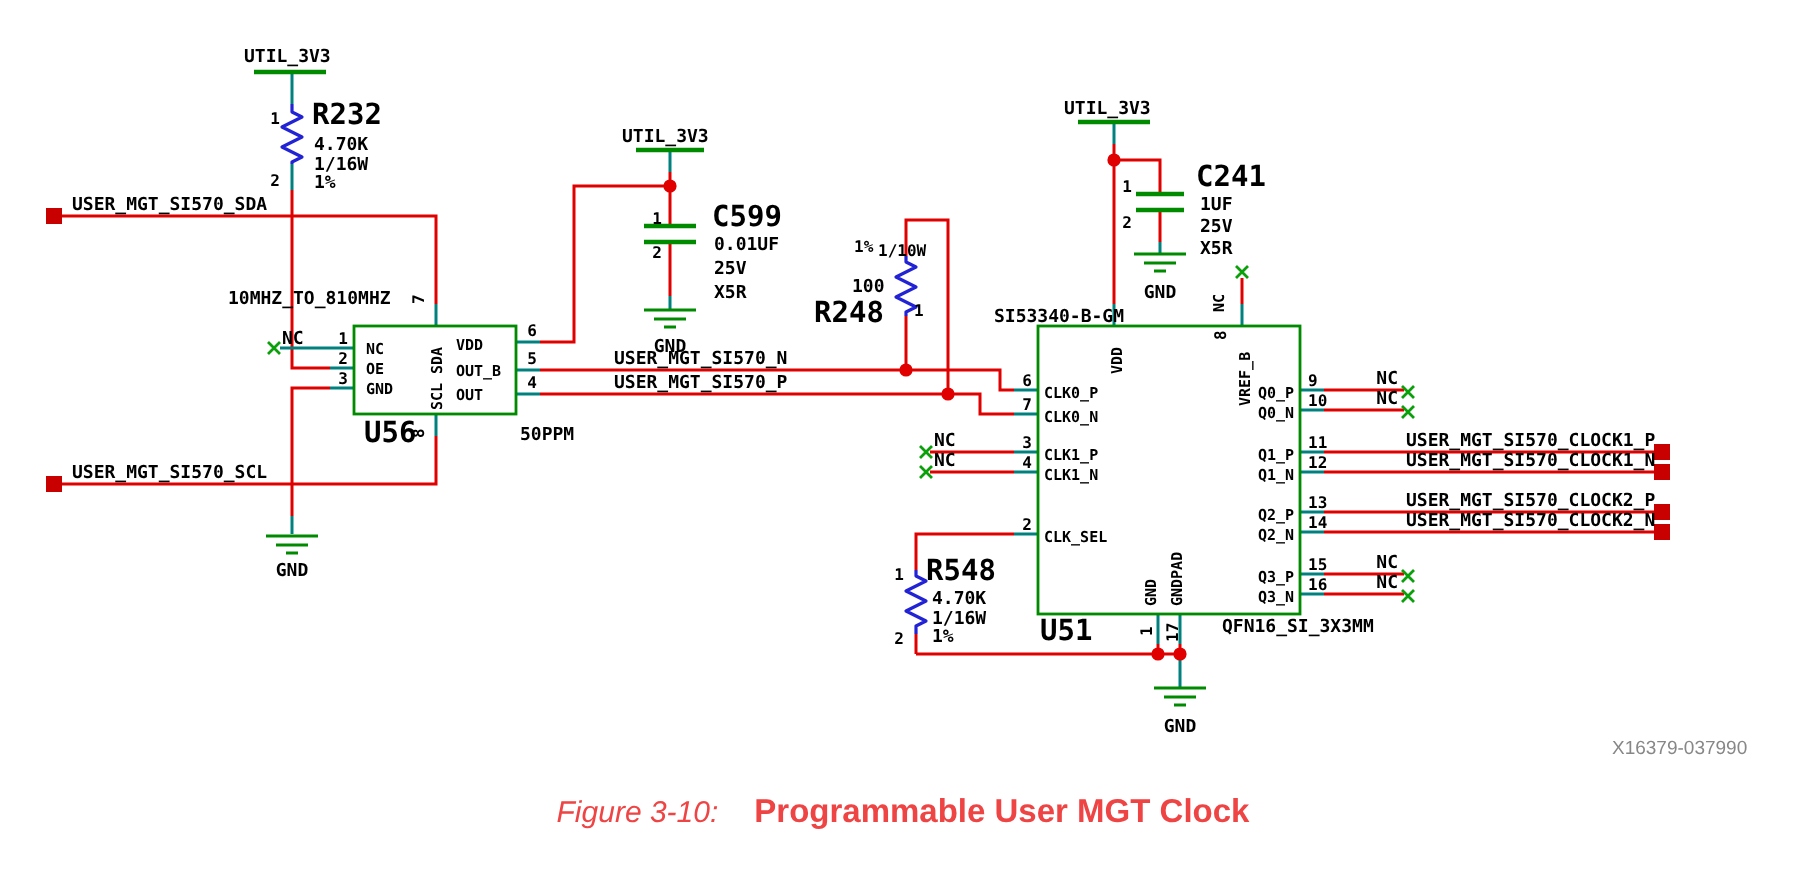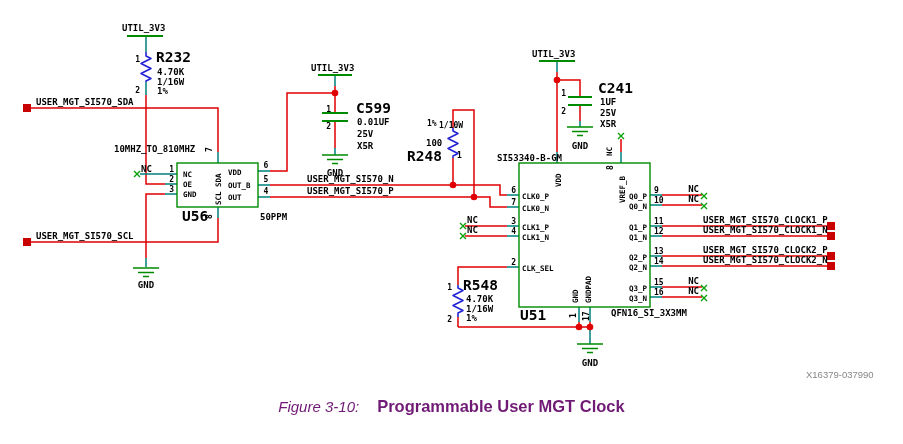--- a/index.html
+++ b/index.html
@@ -12,21 +12,21 @@
   .t15{font-size:14.5px;}
   .wire{stroke:#e00000;stroke-width:1.5;fill:none;}
   .pin{stroke:#00807e;stroke-width:1.5;fill:none;}
   .body{stroke:#008a00;stroke-width:1.4;fill:none;}
   .pwr{stroke:#008a00;stroke-width:2.2;fill:none;}
   .res{stroke:#2323d6;stroke-width:1.6;fill:none;stroke-linejoin:round;}
   .dot{fill:#e00000;stroke:none;}
   .sq{fill:#c80000;stroke:none;}
   .xm{stroke:#0aa00a;stroke-width:1.4;fill:none;}
   .caption{position:absolute;left:0;top:397px;width:100%;text-align:center;
-           font-family:"Liberation Sans",sans-serif;color:#701a75;}
+           font-family:"Liberation Sans",sans-serif;color:#ef4444;}
   .cap-label{font-style:italic;font-size:15px;margin-right:18px;}
   .cap-title{font-weight:bold;font-size:16.5px;}
   .watermark{position:absolute;left:806px;top:369px;font-family:"Liberation Sans",sans-serif;
              font-size:9.5px;color:#878787;}
 </style>
 </head>
 <body>
 
 <div class="page">
 <svg width="903" height="392" viewBox="0 0 903 392">

